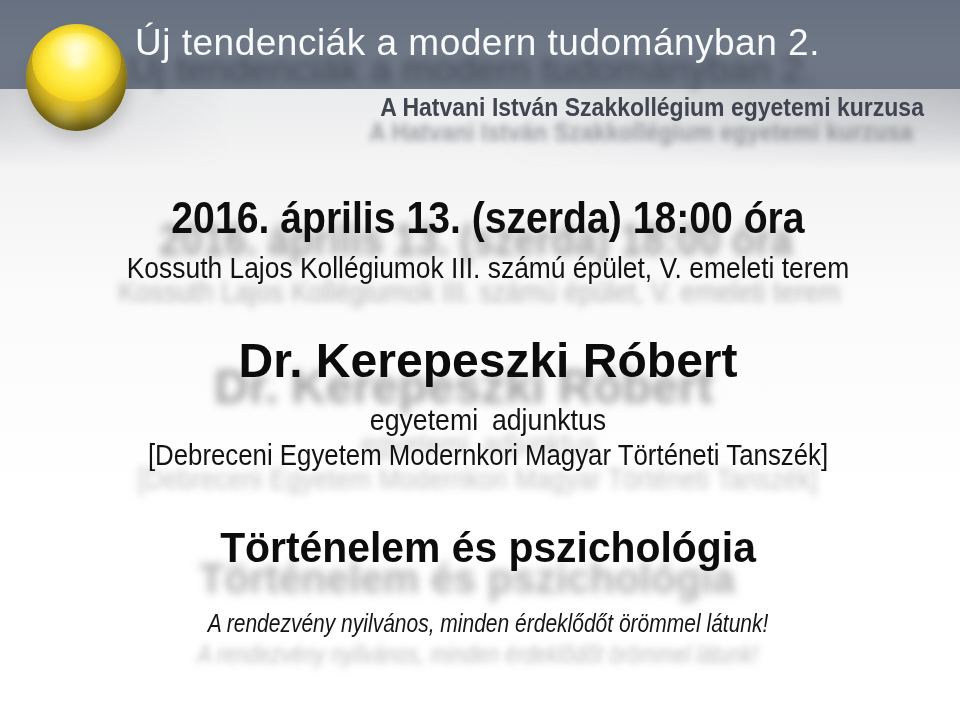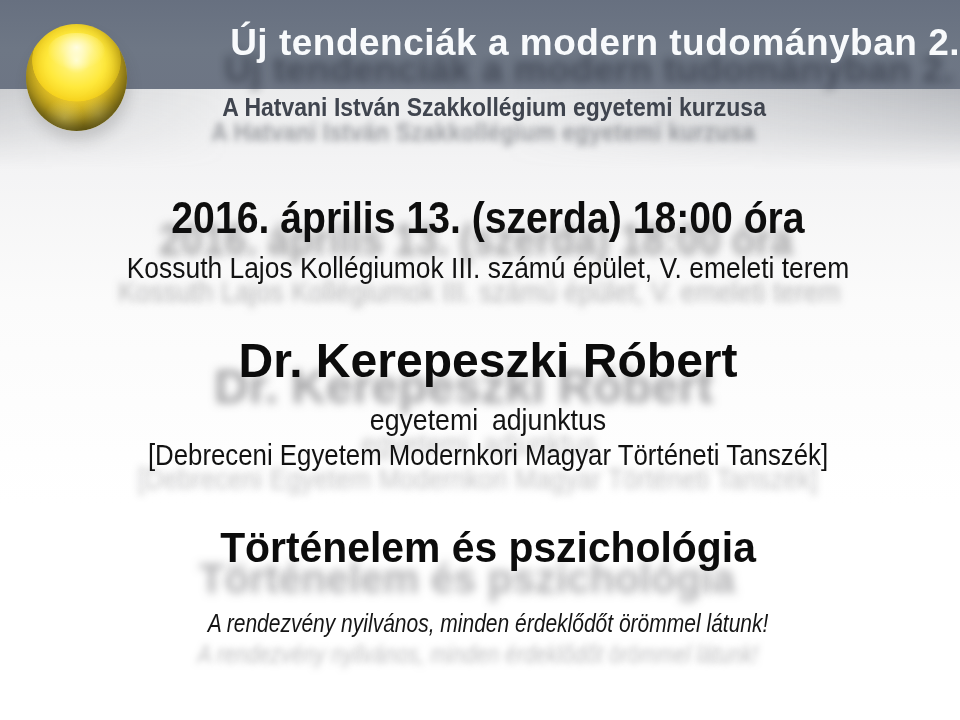--- a/index.html
+++ b/index.html
@@ -19,24 +19,24 @@
 
   
   .header-bar {
     position: absolute; top: 0; left: 0;
     width: 960px; height: 89px;
     background: linear-gradient(180deg, #677080 0%, #6e7785 55%, #6d7584 100%);
   }
   .header-title {
     display: block;
     margin-left: 135px;
-    text-align: right;
+    text-align: left;
     padding-top: 22px;
     font-size: 37px;
-    font-weight: bold;
+    font-weight: normal;
     letter-spacing: 0.5px;
     color: #f8fafc;
     text-shadow: -6px 27px 8px rgba(22, 27, 37, 0.45);
     white-space: nowrap;
   }
 
   
   .top-haze {
     position: absolute; top: 89px; left: 0;
     width: 960px; height: 80px;
@@ -68,22 +68,21 @@
     left: 22%; top: 8%;
     width: 56%; height: 34%;
     border-radius: 50%;
     background: radial-gradient(ellipse at 50% 40%, rgba(255,255,245,0.85) 0%, rgba(255,252,200,0.35) 45%, rgba(255,252,200,0) 75%);
   }
 
   
   .subtitle-row {
     position: absolute; top: 93px; left: 0;
     width: 924px;
-    text-align: center;
-    padding-left: 8px;
+    text-align: right;
   }
   .subtitle-text {
     display: inline-block;
     transform: scaleX(0.92);
     transform-origin: right center;
     font-size: 25px;
     font-weight: bold;
     color: #40454f;
     text-shadow: -12px 25px 7px rgba(72,76,84,0.5);
     white-space: nowrap;

